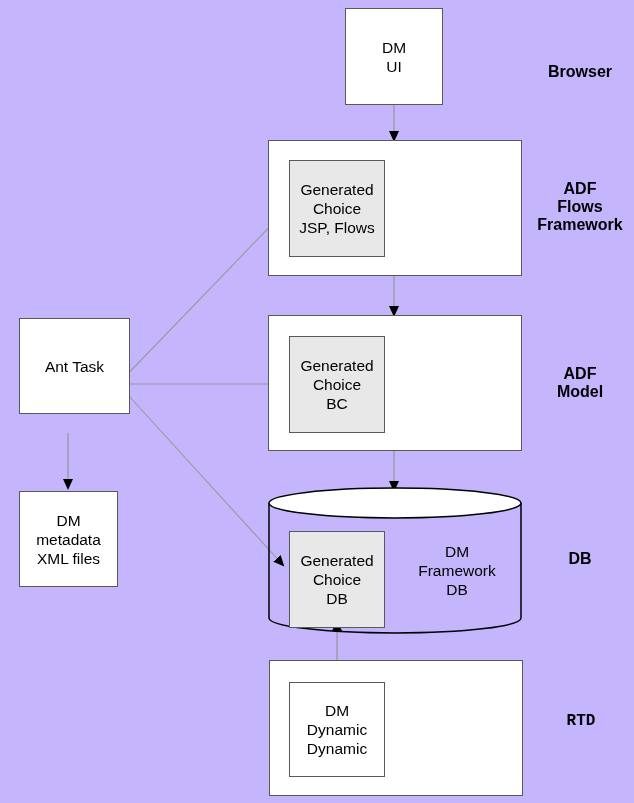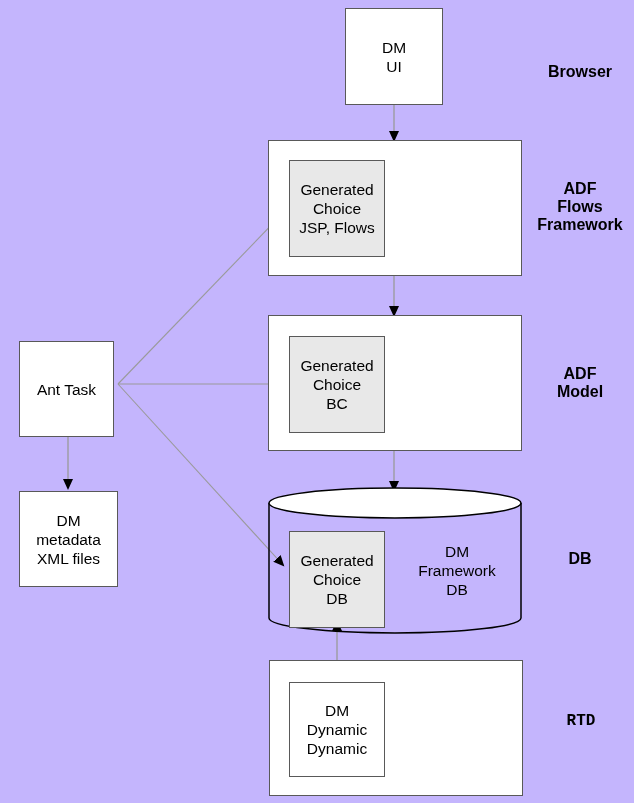--- a/index.html
+++ b/index.html
@@ -184,21 +184,21 @@
   </div>
   <div class="label-stack" style="left:456px; top:692px; width:120px; transform:translateX(-50%);">
     <span>Customer</span>
     <span>Inline</span>
     <span>Service</span>
   </div>
   <div class="tier-label" style="left:531px; top:712px; width:100px;font-family:Liberation Mono, monospace;">
     <div>RTD</div>
   </div>
 
-  <div class="node box-plain centered" style="left:19px; top:341px; width:95px; height:96px;">
+  <div class="node box-plain centered" style="left:19px; top:318px; width:111px; height:96px;">
     <span>Ant Task</span>
   </div>
   <div class="node box-plain centered" style="left:19px; top:491px; width:99px; height:96px;">
     <span>DM</span>
     <span>metadata</span>
     <span>XML files</span>
   </div>
 
 </div>
 

